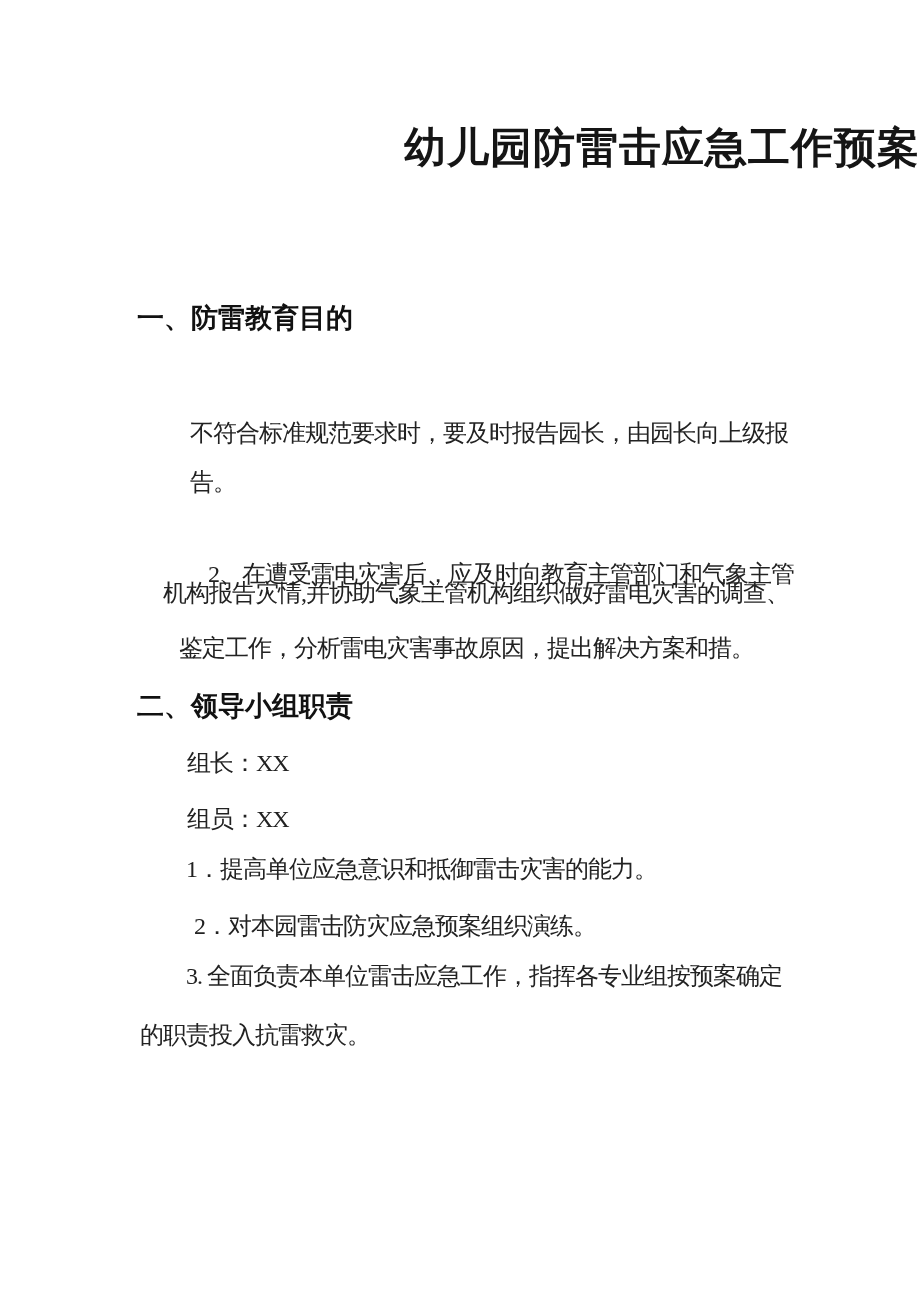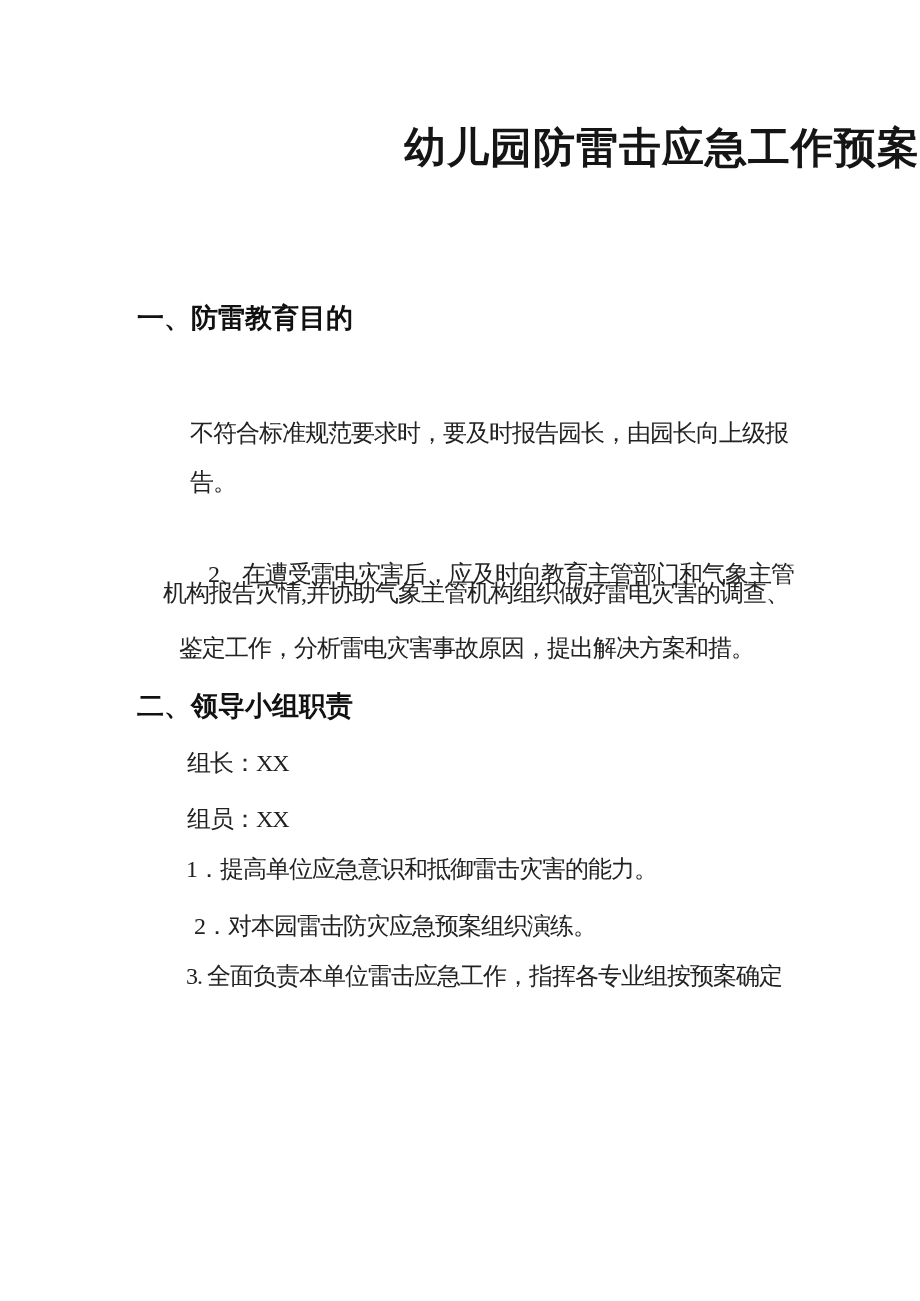--- a/index.html
+++ b/index.html
@@ -84,14 +84,15 @@
   <div class="line l8">组长：XX</div>
 
   <div class="line l9">组员：XX</div>
 
   <div class="line l10">1．提高单位应急意识和抵御雷击灾害的能力。</div>
 
   <div class="line l11">2．对本园雷击防灾应急预案组织演练。</div>
 
   <div class="line l12">3. 全面负责本单位雷击应急工作，指挥各专业组按预案确定</div>
 
+  <div class="line l13">的职责投入抗雷救灾。</div>
 
 </div>
 
 </body></html>

